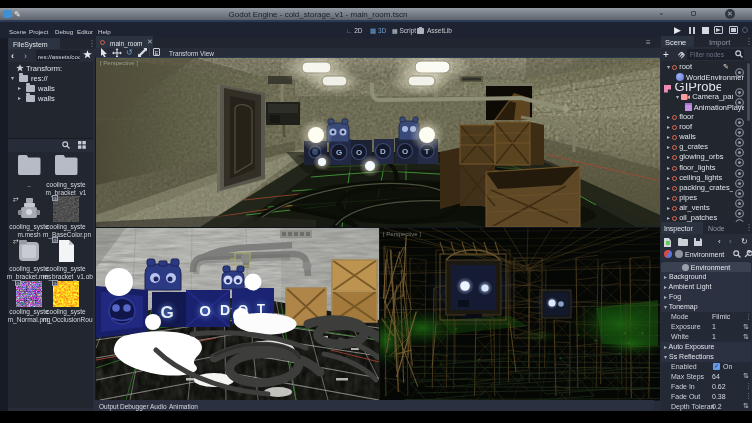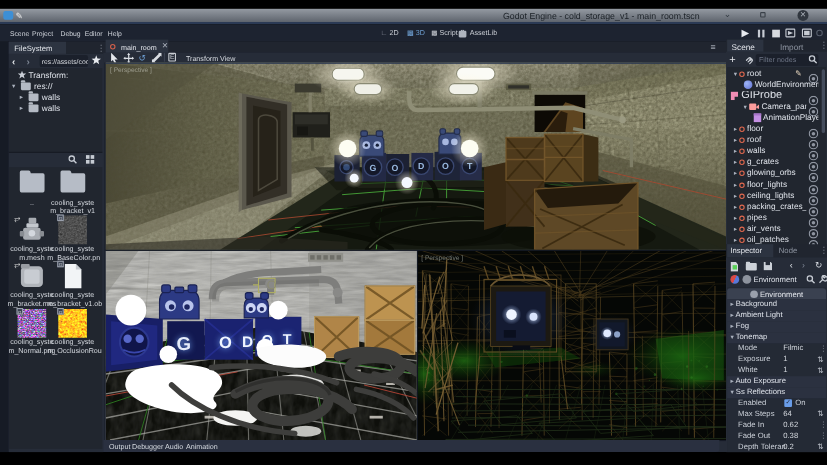--- a/index.html
+++ b/index.html
@@ -10,21 +10,21 @@
 .t7{font-size:6.5px;line-height:8px}
 .t65{font-size:6.5px;line-height:7.5px}
 .fold{position:absolute;width:9px;height:7px;background:#b4bac4;border-radius:1px}
 .fold:before{content:"";position:absolute;left:0;top:-2px;width:4px;height:2px;background:#b4bac4;border-radius:1px 1px 0 0}
 </style></head><body>
 <div id="w">
 
 <div class="abs" style="left:0px;top:8px;width:752px;height:12px;background:linear-gradient(#949aa2,#5e646d)"></div>
 <div class="abs" style="left:3px;top:10px;width:9px;height:8px;background:#3d8fd6;border-radius:2px"></div>
 <div class="abs" style="left:14px;top:10px;width:7px;height:8px;color:#f2f2f2;font-size:8px">✎</div>
-<div class="abs t8" style="left:0px;top:10px;width:636px;text-align:right;color:#1a2026;font-size:8px">Godot Engine - cold_storage_v1 - main_room.tscn</div>
+<div class="abs t8" style="left:0px;top:10px;width:636px;text-align:center;color:#1a2026;font-size:8px">Godot Engine - cold_storage_v1 - main_room.tscn</div>
 <div class="abs" style="left:658px;top:8px;color:#333a42;font-size:8px">⌄</div>
 <div class="abs" style="left:691px;top:11px;width:5px;height:5px;border:1px solid #3a4149;border-radius:1px"></div>
 <div class="abs" style="left:725px;top:9px;width:10px;height:10px;background:#31373f;border-radius:50%;color:#aab0b8;font-size:7px;text-align:center;line-height:10px">✕</div>
 <div class="abs" style="left:0px;top:20px;width:752px;height:2px;background:#2b3a55"></div>
 
 <div class="abs" style="left:0px;top:22px;width:752px;height:16px;background:#1d2330"></div>
 <div class="abs" style="font-size:6.2px;line-height:8px;left:9px;top:27.5px;color:#cfd3da">Scene</div>
 <div class="abs" style="font-size:6.2px;line-height:8px;left:29px;top:27.5px;color:#cfd3da">Project</div>
 <div class="abs" style="font-size:6.2px;line-height:8px;left:55px;top:27.5px;color:#cfd3da">Debug</div>
 <div class="abs" style="font-size:6.2px;line-height:8px;left:77px;top:27.5px;color:#cfd3da">Editor</div>
@@ -979,21 +979,21 @@
 
 <div class="abs" style="left:661px;top:61px;width:90px;height:161px;background:#21262f"></div>
 <div id="tree">
       <div class="abs" style="left:667px;top:63px;font-size:7.5px;line-height:8.5px;color:#dfe3ea;white-space:nowrap;width:66px;overflow:hidden"><span style="color:#aab1bd;font-size:6px">▾</span> <span style="display:inline-block;width:5px;height:5px;border:1.8px solid #e0684e;border-radius:50%;vertical-align:-1px"></span> root</div>
       <div class="abs" style="left:723px;top:62.5px;color:#ead8c0;font-size:7px">✎</div>
       <div class="abs" style="left:735px;top:63px"><svg width="9" height="9">
           <circle cx="4.5" cy="4.5" r="3.8" fill="none" stroke="#8f95a1" stroke-width="1.1"></circle>
           <circle cx="4.5" cy="4.5" r="1.6" fill="#8f95a1"></circle>
         </svg></div>
       <div class="abs" style="left:676px;top:73.05px;font-size:7.5px;line-height:8.5px;color:#dfe3ea;white-space:nowrap;width:68px;overflow:hidden"> <span style="display:inline-block;width:8px;height:8px;border-radius:50%;background:radial-gradient(circle at 35% 35%,#9db4f5,#5f6fd0);vertical-align:-1.5px"></span> WorldEnvironment</div>
-      <div class="abs" style="left:664px;top:83.1px;font-size:10px;line-height:8.5px;color:#dfe3ea;white-space:nowrap;width:57px;overflow:hidden"> <span style="display:inline-block;width:7px;height:8px;background:#f08cb4;clip-path:polygon(0 0,100% 0,100% 60%,55% 60%,55% 100%,0 100%);vertical-align:-1.5px"></span> GIProbe</div>
+      <div class="abs" style="left:664px;top:83.1px;font-size:13px;line-height:8.5px;color:#dfe3ea;white-space:nowrap;width:57px;overflow:hidden"> <span style="display:inline-block;width:7px;height:8px;background:#f08cb4;clip-path:polygon(0 0,100% 0,100% 60%,55% 60%,55% 100%,0 100%);vertical-align:-1.5px"></span> GIProbe</div>
       <div class="abs" style="left:735px;top:83.1px"><svg width="9" height="9">
           <circle cx="4.5" cy="4.5" r="3.8" fill="none" stroke="#8f95a1" stroke-width="1.1"></circle>
           <circle cx="4.5" cy="4.5" r="1.6" fill="#8f95a1"></circle>
         </svg></div>
       <div class="abs" style="left:676px;top:93.15px;font-size:7.5px;line-height:8.5px;color:#dfe3ea;white-space:nowrap;width:57px;overflow:hidden"><span style="color:#aab1bd;font-size:6px">▾</span> <svg width="9" height="7" style="vertical-align:-1px">
           <rect x="0" y="1" width="6.5" height="6" rx="1" fill="#fc9c9c"></rect>
           <polygon points="6.5,4 9,2 9,6 6.5,5" fill="#fc9c9c"></polygon>
         </svg> Camera_pan</div>
       <div class="abs" style="left:735px;top:93.15px"><svg width="9" height="9">
           <circle cx="4.5" cy="4.5" r="3.8" fill="none" stroke="#8f95a1" stroke-width="1.1"></circle>

